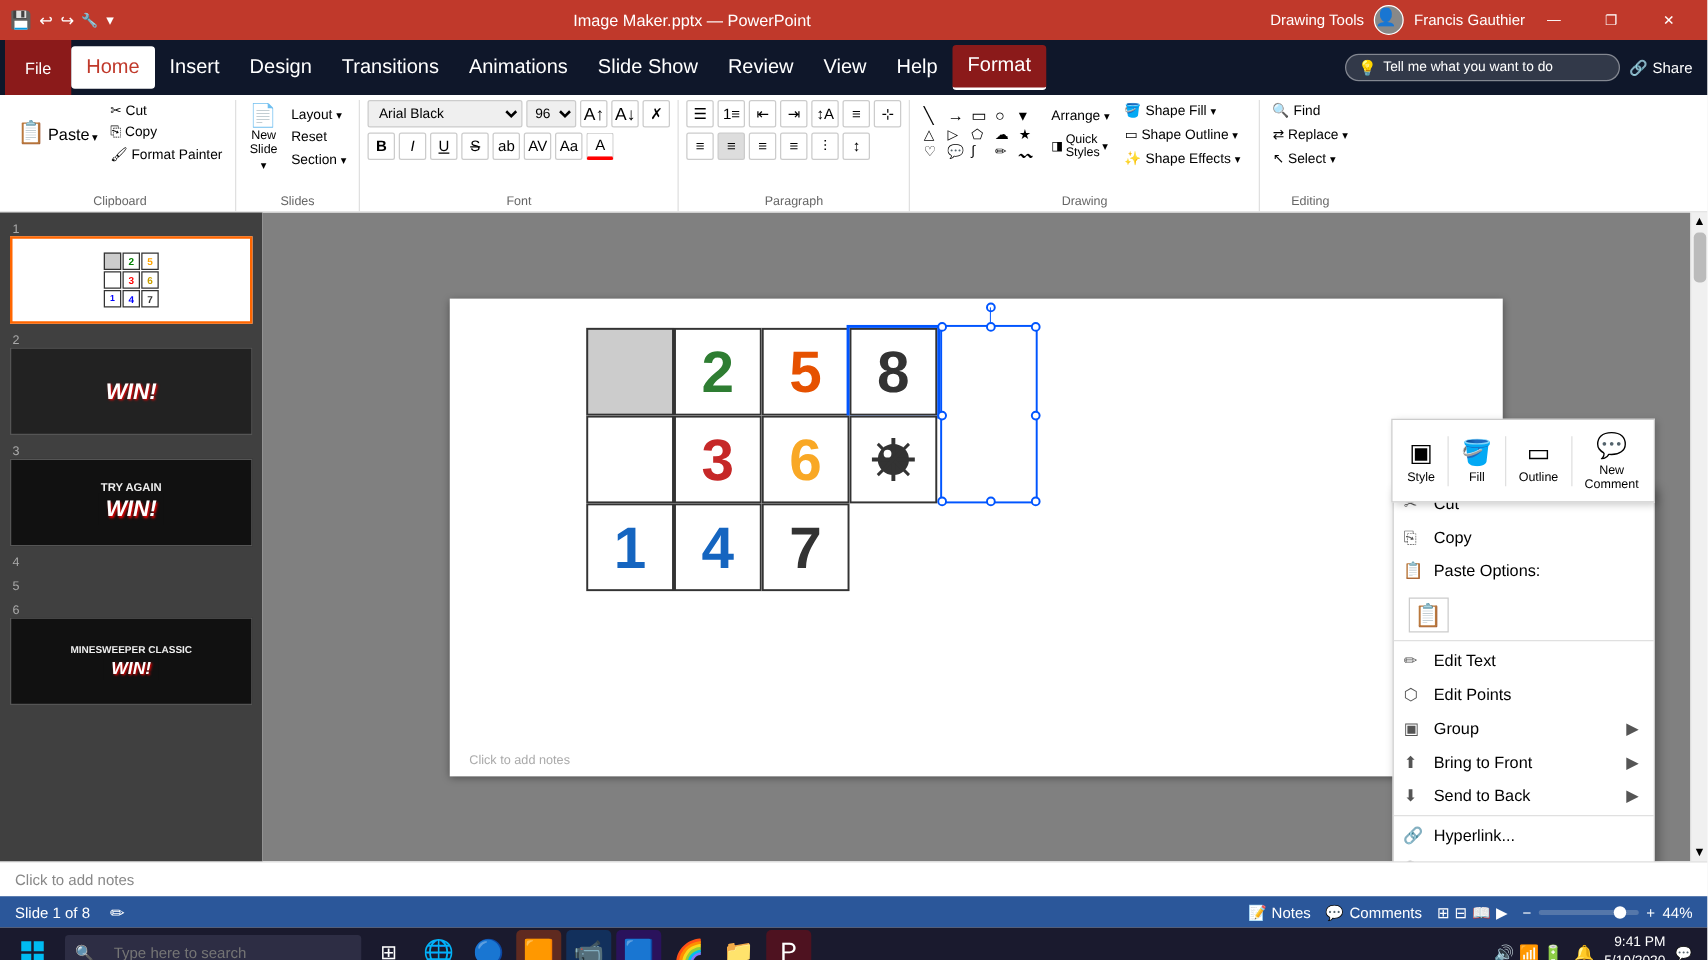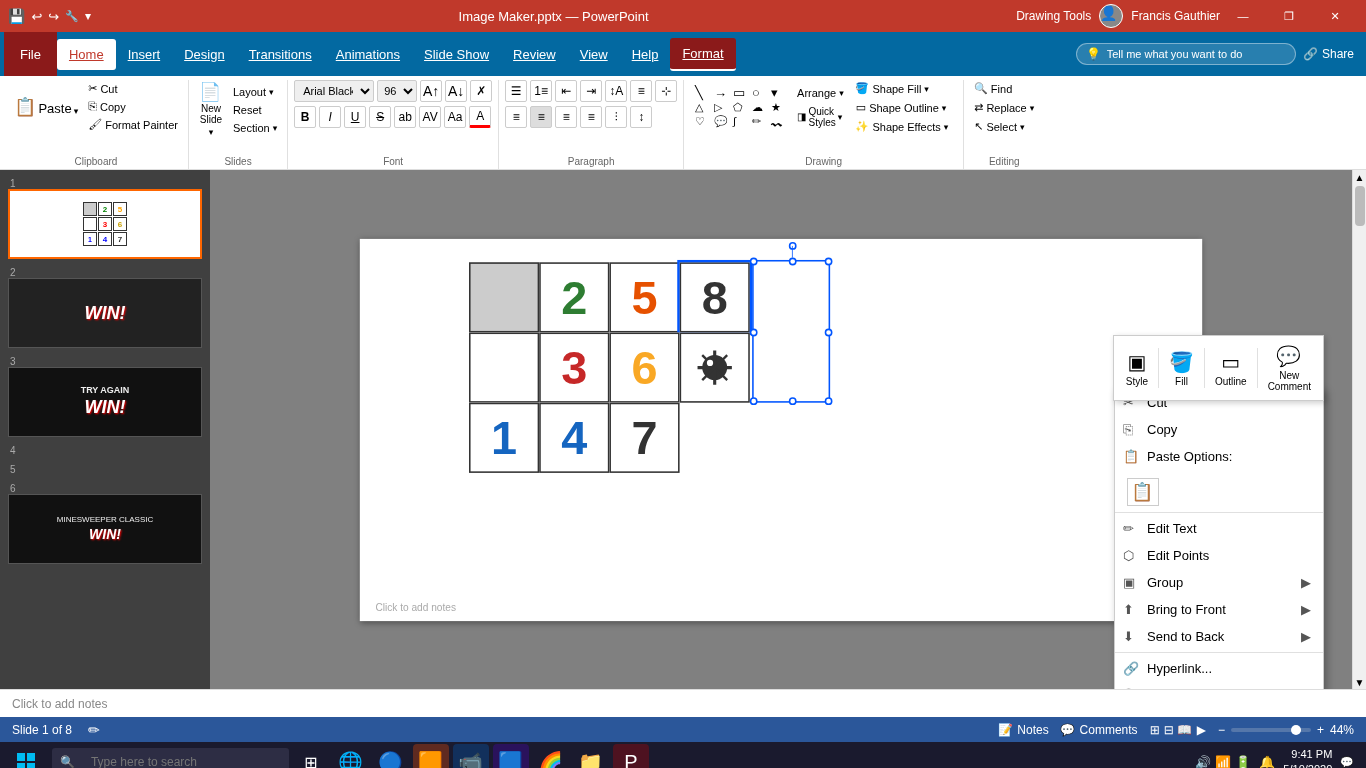--- a/index.html
+++ b/index.html
@@ -15,41 +15,40 @@
       color: white;
     }
     .title-bar-left { display: flex; align-items: center; gap: 6px; }
     .title-bar-center { flex: 1; text-align: center; font-size: 13px; }
     .title-bar-right { display: flex; align-items: center; gap: 8px; }
     .win-btn { width: 46px; height: 32px; display: flex; align-items: center; justify-content: center; cursor: pointer; font-size: 11px; }
 
     
     .menu-bar {
       height: 44px;
-      background: #0369a1;
+      background: #0f172a;
       display: flex;
       align-items: center;
       padding: 0 4px;
       color: white;
     }
     .menu-file {
       background: #8b1a1a;
       padding: 8px 16px;
       font-size: 13px;
       cursor: pointer;
       height: 44px;
       display: flex;
       align-items: center;
     }
     .menu-item {
       padding: 8px 12px;
-      font-size: 13px;
+      font-size: 16px;
       cursor: pointer;
       border-radius: 3px;
-      text-decoration: underline;
     }
     .menu-item.active { background: white; color: #c0392b; border-radius: 3px; }
     .menu-item.format-active { background: #8b1a1a; border-bottom: 2px solid white; }
     .menu-spacer { flex: 1; }
     .tell-me-box {
       display: flex;
       align-items: center;
       background: rgba(255,255,255,0.15);
       border: 1px solid rgba(255,255,255,0.4);
       border-radius: 12px;
@@ -123,21 +122,21 @@
     }
 
     
     .font-row {
       display: flex;
       align-items: center;
       gap: 3px;
       margin-bottom: 2px;
     }
     .font-select {
-      width: 80px;
+      width: 124px;
       height: 22px;
       border: 1px solid #ccc;
       border-radius: 2px;
       font-size: 11px;
       padding: 0 4px;
     }
     .font-size-select {
       width: 40px;
       height: 22px;
       border: 1px solid #ccc;
@@ -650,21 +649,21 @@
       <div style="color:#aaa;font-size:10px;padding-left:2px;">4</div>
     </div>
 
     <div style="cursor:pointer;">
       <div style="color:#aaa;font-size:10px;padding-left:2px;">5</div>
     </div>
 
     <div style="cursor:pointer;">
       <div style="color:#aaa;font-size:10px;padding-left:2px;">6</div>
       <div style="background:#111;border:1px solid #555;height:70px;display:flex;flex-direction:column;align-items:center;justify-content:center;">
-        <div style="color:#eee;font-size:8px;">MINESWEEPER CLASSIC</div>
+        <div style="color:#eee;font-size:8px;font-weight:bold;">MINESWEEPER CLASSIC</div>
         <div style="color:white;font-size:14px;font-weight:bold;font-style:italic;text-shadow:1px 1px 2px #f00;padding:2px 6px;background:#111;">WIN!</div>
       </div>
     </div>
 
   </div>
 
   <div class="slide-area-wrapper">
     <div class="slide-canvas-area">
 
       <div class="slide-canvas">

